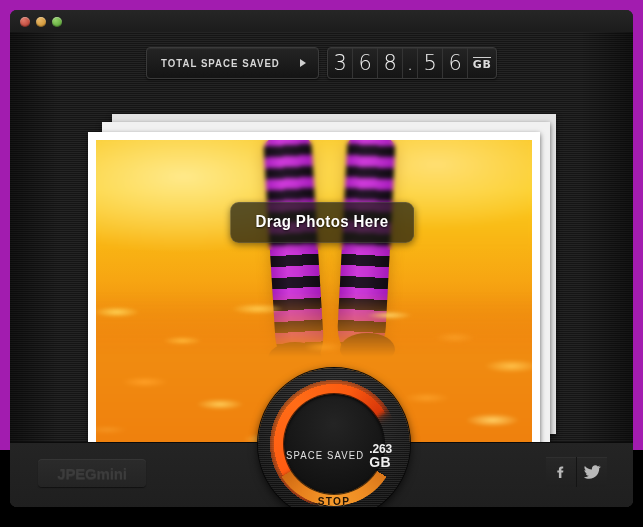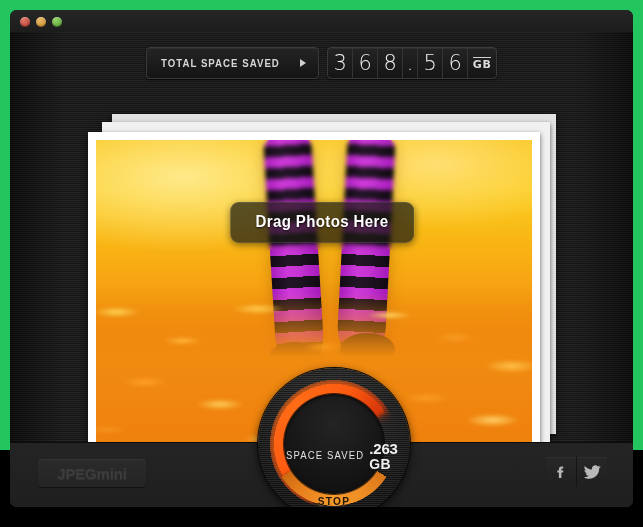--- a/index.html
+++ b/index.html
@@ -13,21 +13,21 @@
     overflow: hidden;
     font-family: "Liberation Sans", sans-serif;
     -webkit-font-smoothing: antialiased;
   }
 
   
   #app-root {
     position: relative;
     width: 643px;
     height: 450px;
-    background: #22c55e;
+    background: #a21caf;
   }
 
   
   .window {
     position: absolute;
     left: 10px;
     top: 10px;
     width: 661px;
     width: 623px;
     height: 497px;
@@ -430,21 +430,21 @@
   }
   .gauge-frac-wrap {
     display: flex;
     flex-direction: column;
     align-items: flex-start;
     margin-left: 3px;
     padding-top: 2px;
   }
   .gauge-frac {
     color: #f0f0f0;
-    font-size: 15px;
+    font-size: 12px;
     font-weight: bold;
     line-height: 1.05;
     letter-spacing: -.2px;
   }
   .gauge-unit {
     color: #f0f0f0;
     font-size: 14px;
     font-weight: bold;
     line-height: 1.05;
     letter-spacing: .3px;

